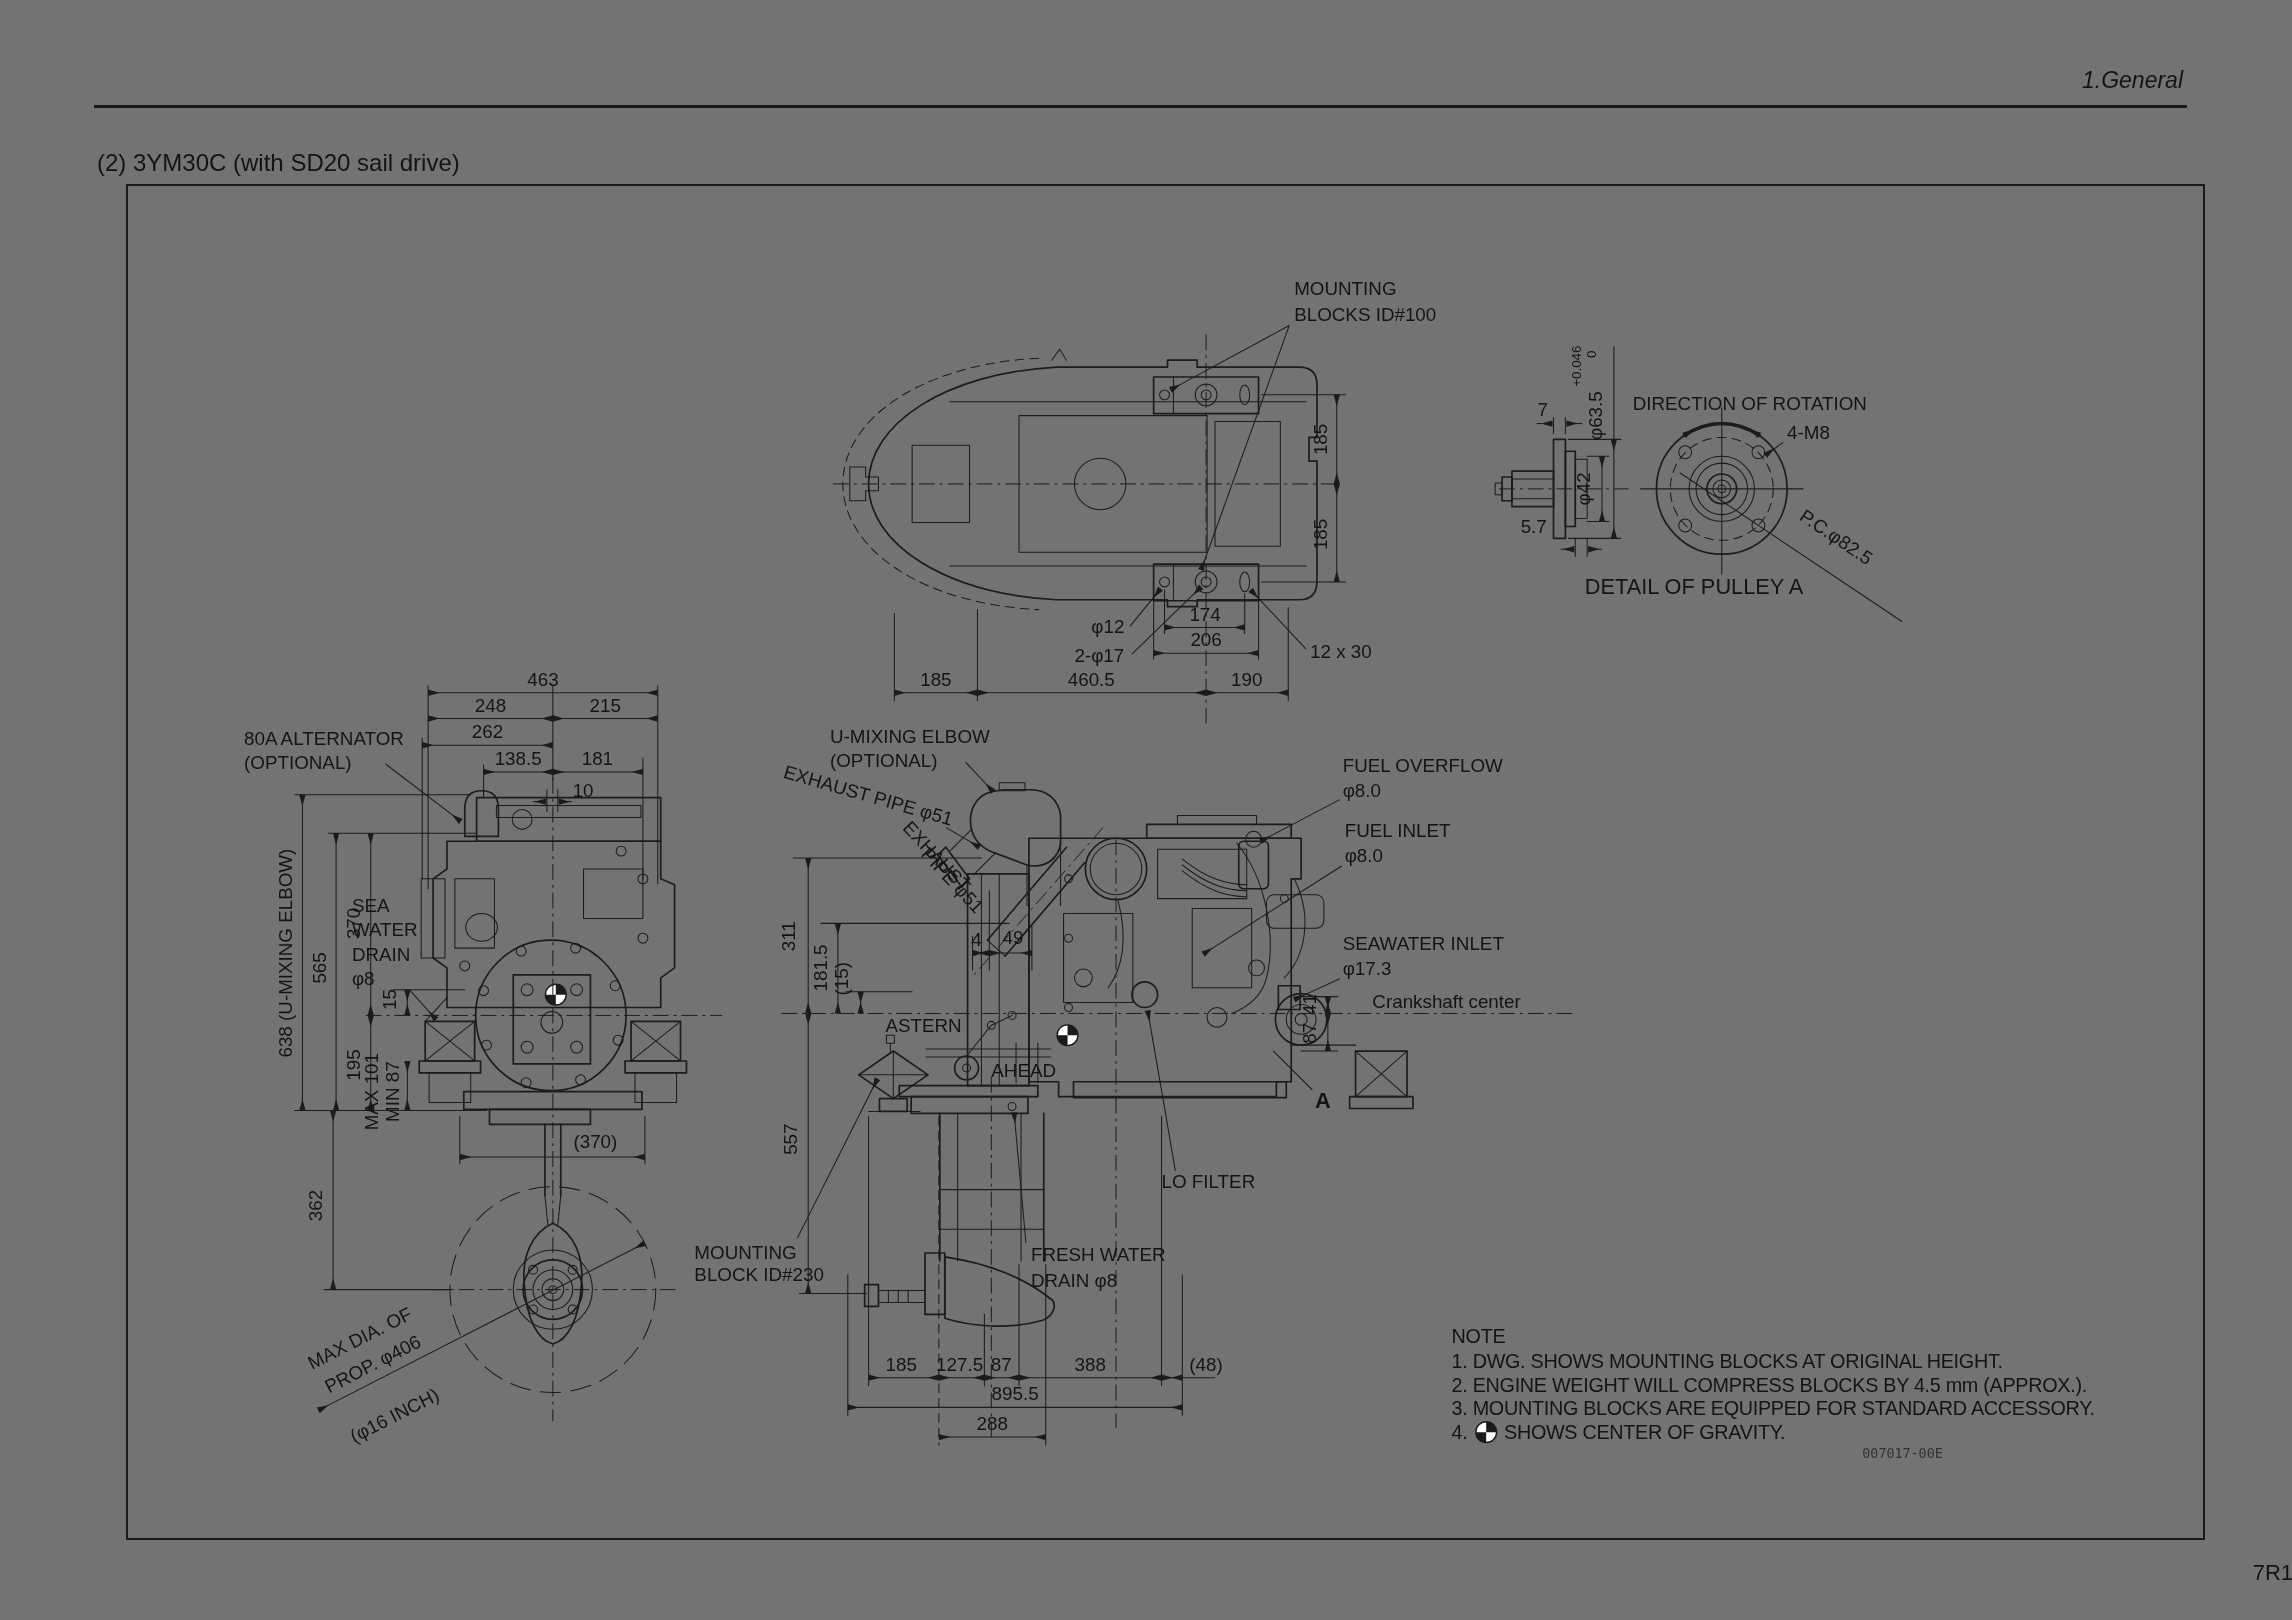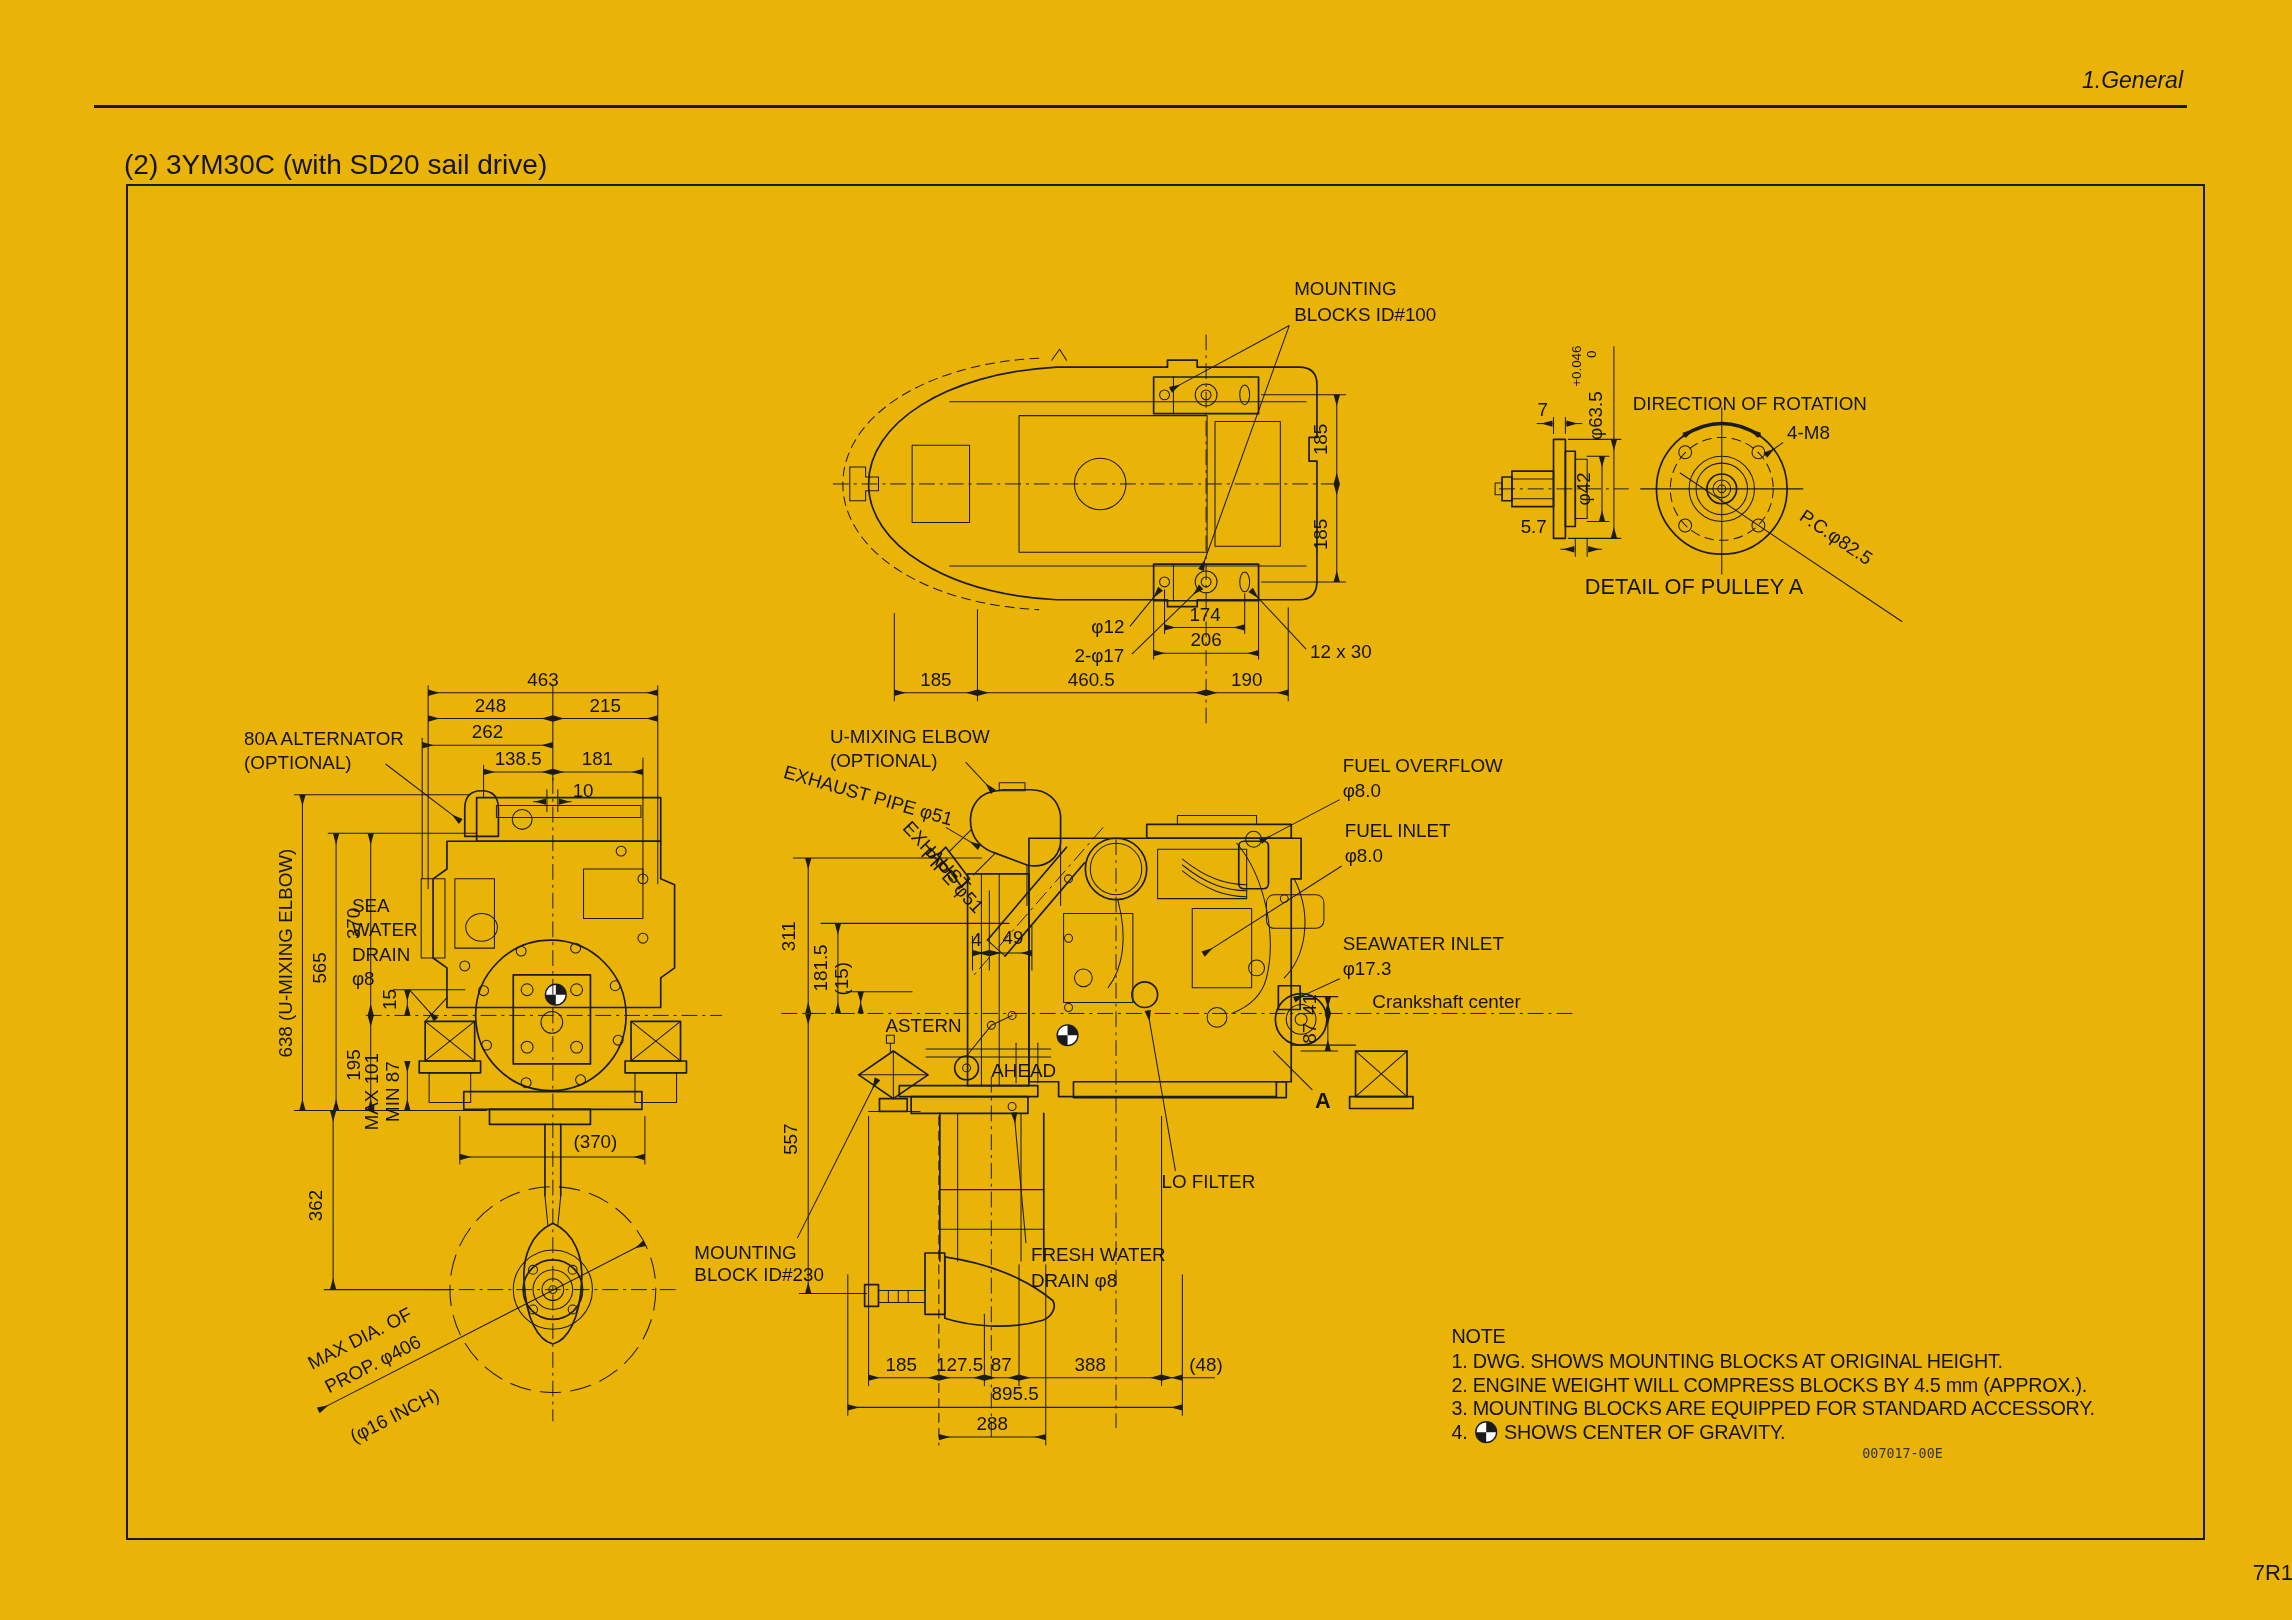--- a/index.html
+++ b/index.html
@@ -1,19 +1,19 @@
 <!DOCTYPE html>
 <html><head>
 <meta charset="utf-8">
 <style>
   html,body{margin:0;padding:0;background:#fff;}
-  .page{position:relative;width:2293px;height:1621px;background:#eab308;font-family:"Liberation Sans",sans-serif;color:#141414;overflow:hidden;}
+  .page{position:relative;width:2293px;height:1621px;background:#737373;font-family:"Liberation Sans",sans-serif;color:#141414;overflow:hidden;}
   #hdr{position:absolute;right:110px;top:67px;font-style:italic;font-size:23px;}
   #rule{position:absolute;left:94px;top:105px;width:2093px;height:3px;background:#1a1a1a;}
-  #title{position:absolute;left:124px;top:149px;font-size:28px;}
+  #title{position:absolute;left:97px;top:149px;font-size:24px;}
   #box{position:absolute;left:107px;top:184px;width:2079px;height:1356px;border:2px solid #1b1b1b;box-sizing:border-box;margin-left:19px;}
   #box svg{position:absolute;left:0;top:0;}
   #pageno{position:absolute;left:0;top:1560px;width:2293px;text-align:right;font-size:22px;}
   svg text{fill:#141414;font-family:"Liberation Sans",sans-serif;}
   .t13{font-size:13.5px}.t19{font-size:19px}.t20{font-size:20px}.t22{font-size:22px}
   .bold{font-weight:bold}.mono{font-family:"DejaVu Sans Mono",monospace;fill:#333}
   .note{letter-spacing:-0.3px}
   .mid{text-anchor:middle}
   .ol{fill:none;stroke:#1c1c1c;stroke-width:1.7;stroke-linejoin:round;stroke-linecap:round}
   .tl{fill:none;stroke:#1c1c1c;stroke-width:1.05;stroke-linejoin:round;stroke-linecap:round}

